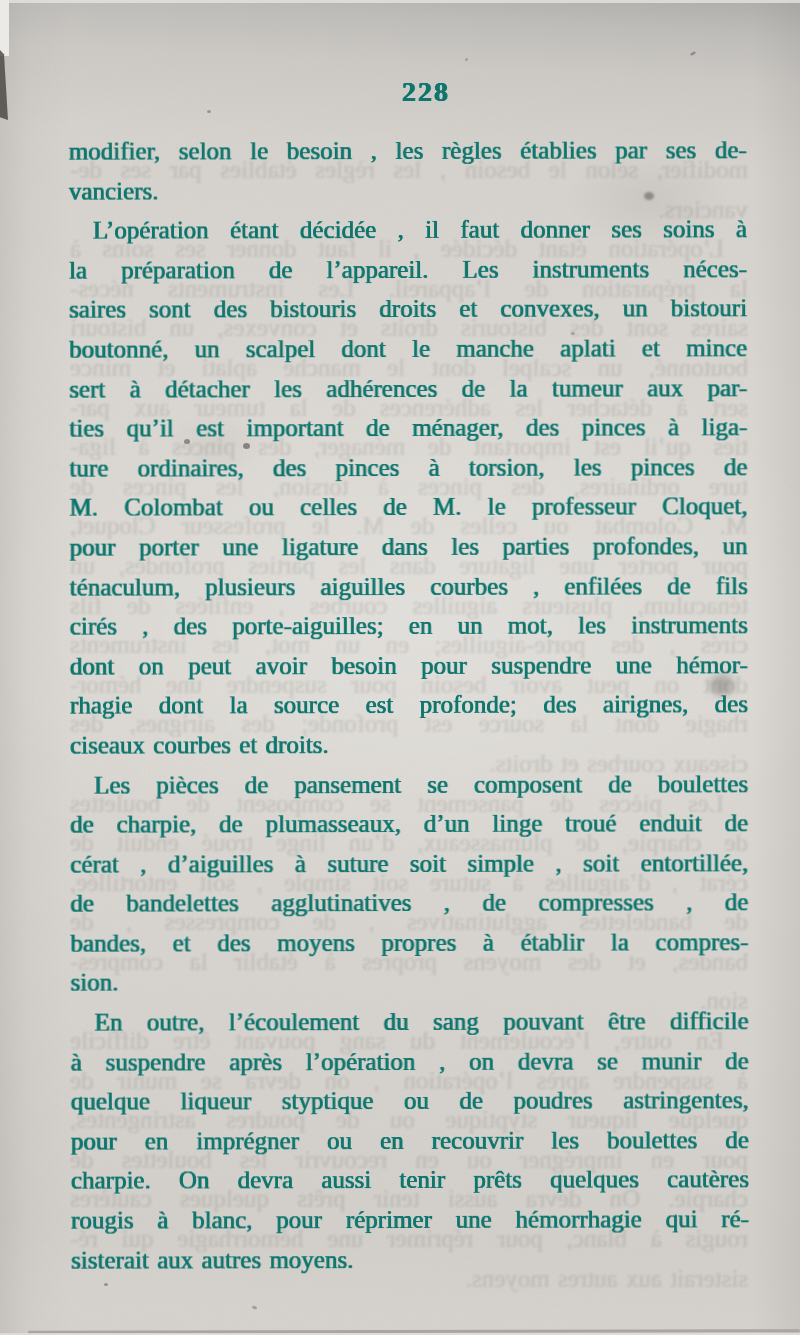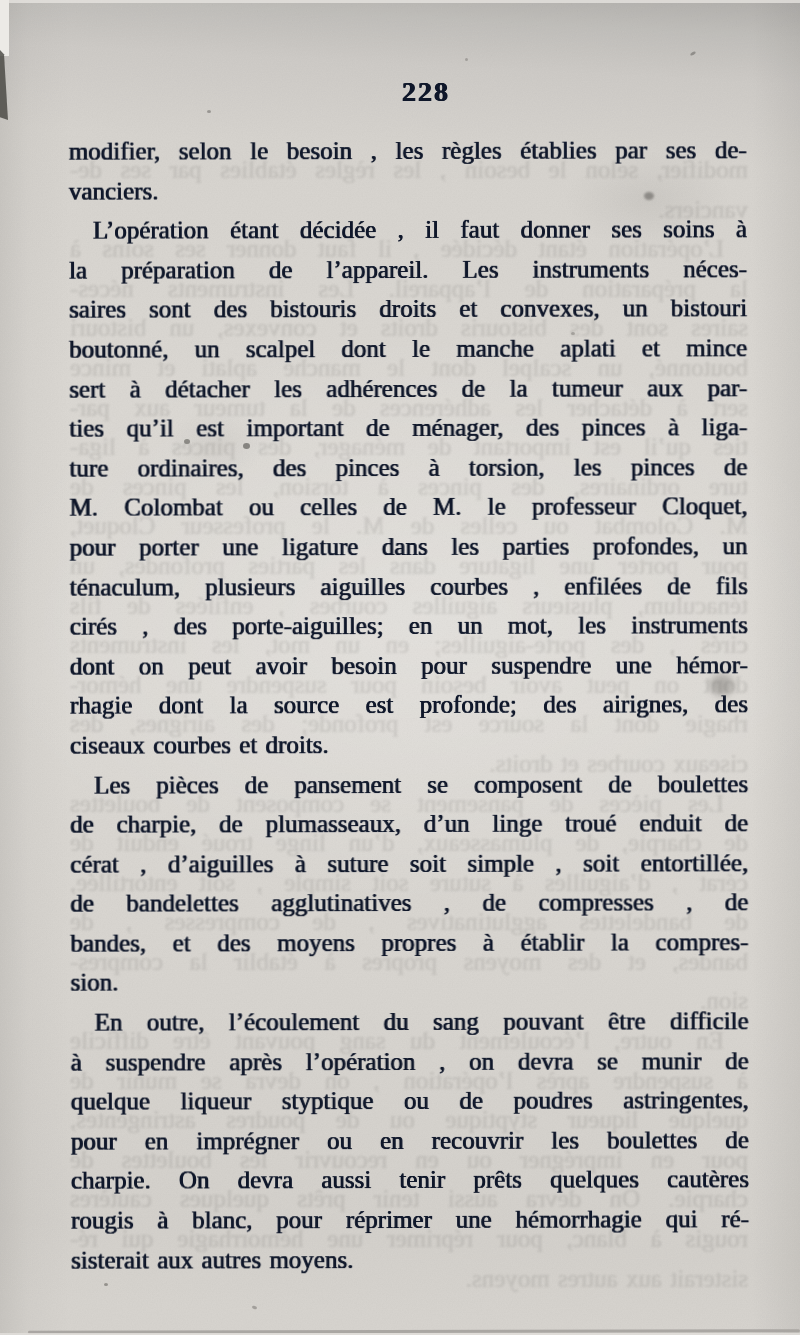--- a/index.html
+++ b/index.html
@@ -19,21 +19,21 @@
       linear-gradient(270deg, rgba(120,118,115,.13) 0px, rgba(120,118,115,0) 48px),
       linear-gradient(183deg, #b1afac 0px, #c1bfbb 38px, #cecbc7 85px, #d7d4cf 170px,
                       #dbd8d3 420px, #dcd9d4 720px, #d8d5d0 1020px, #d4d1cc 1260px, #d7d4cf 1335px);
   }
   .grain{position:absolute;inset:0;z-index:1;mix-blend-mode:multiply;pointer-events:none;}
   
   .ghost{
     position:absolute;left:70px;top:150px;width:678px;z-index:2;
     transform:scaleX(-1);filter:blur(1.3px);opacity:.10;color:#2c2b29;
   }
-  .content{position:absolute;inset:0;z-index:3;color:#0f172a;}
+  .content{position:absolute;inset:0;z-index:3;color:#0f766e;}
   .pagenum{
     position:absolute;top:76px;left:70px;width:678px;
     text-align:center;font-size:28px;font-weight:bold;letter-spacing:2px;
     transform:translateX(17px);
     text-shadow:.4px 0 currentColor,-.4px 0 currentColor;
   }
   .text-block{
     position:absolute;left:70px;top:131px;width:678px;
     filter:blur(.3px);
     transform:rotate(-0.12deg);

